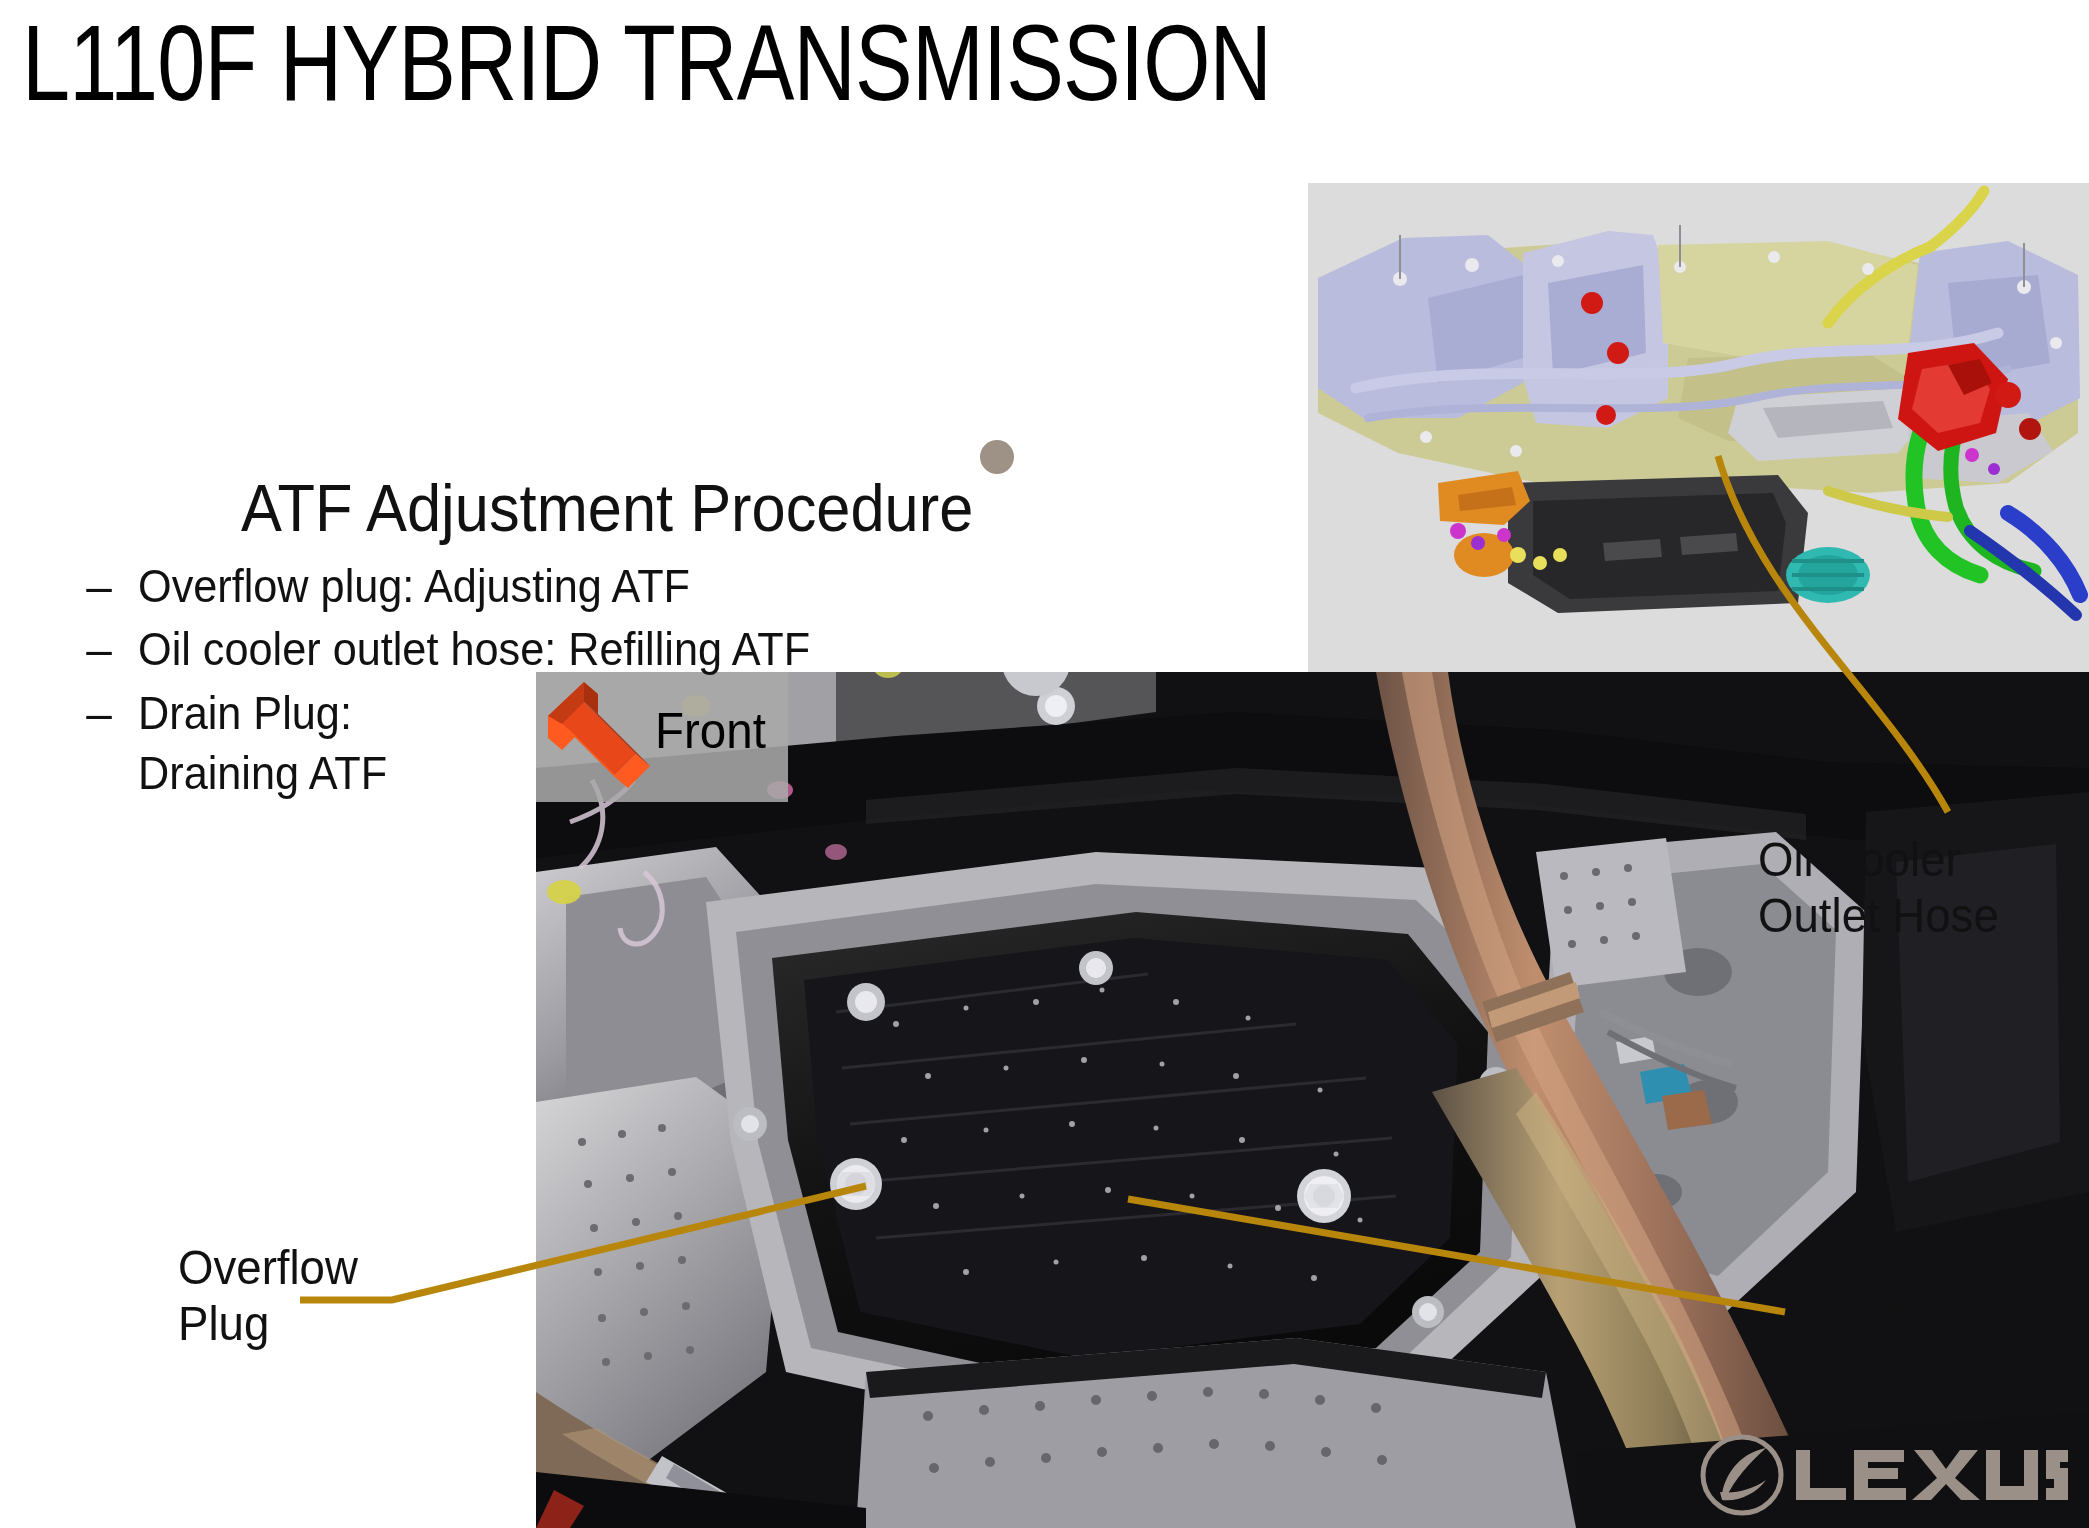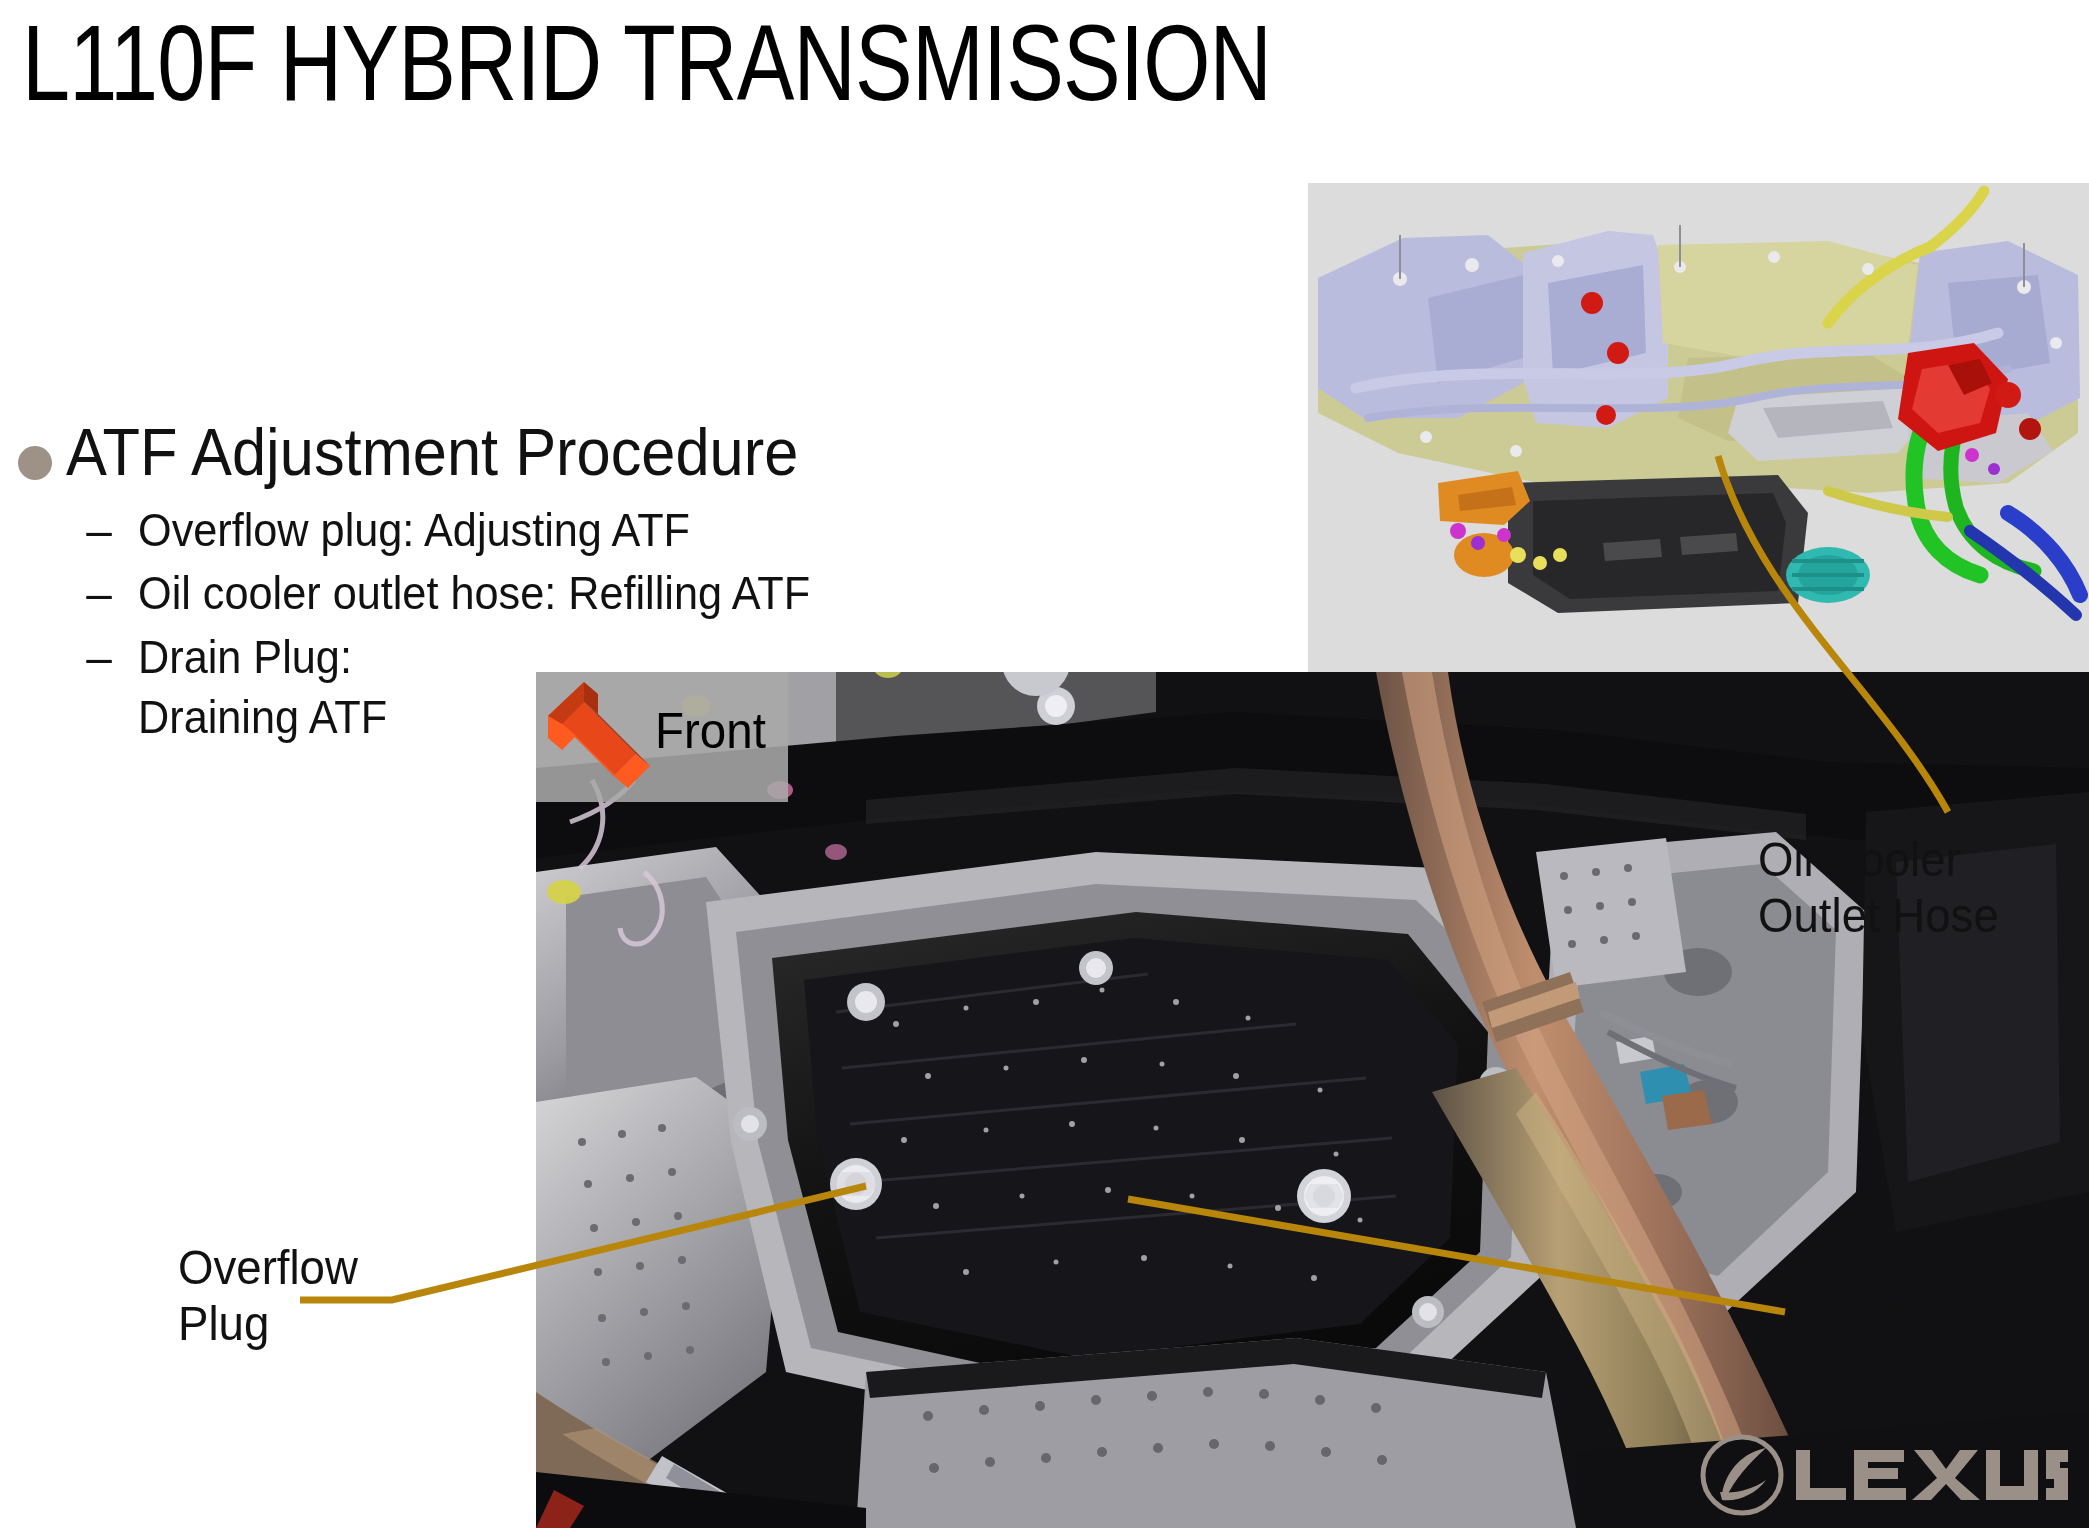--- a/index.html
+++ b/index.html
@@ -20,21 +20,21 @@
     font-weight:400;
     color:#000;
     letter-spacing:-1px;
     transform:scaleX(0.80);
     transform-origin:left top;
     white-space:nowrap;
   }
 
   
   #bullets{position:absolute;left:18px;top:418px;width:1010px;}
-  .l1{display:flex;align-items:center;}
+  .l1{display:flex;align-items:flex-end;flex-direction:column;}
   .l1-dot{
     width:34px;height:34px;border-radius:50%;
     background:#9e9286;
     margin-top:22px;margin-right:14px;flex:none;
   }
   .l1-text{
     font-size:66px;line-height:1.04;color:#111;
     transform:scaleX(0.93);transform-origin:left top;
     white-space:nowrap;
   }

